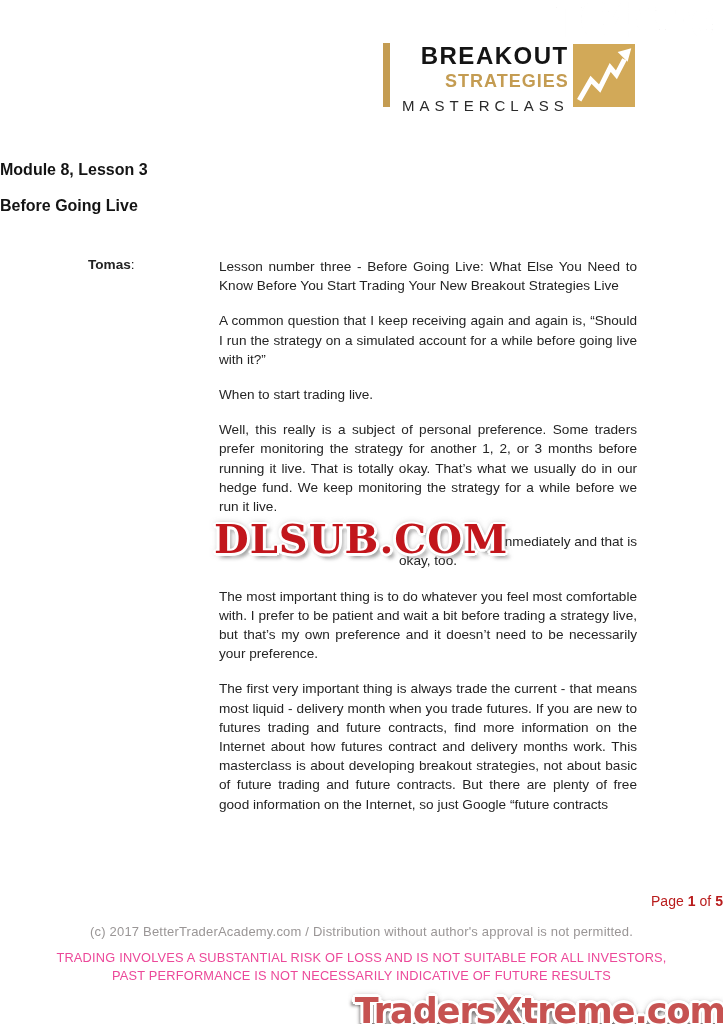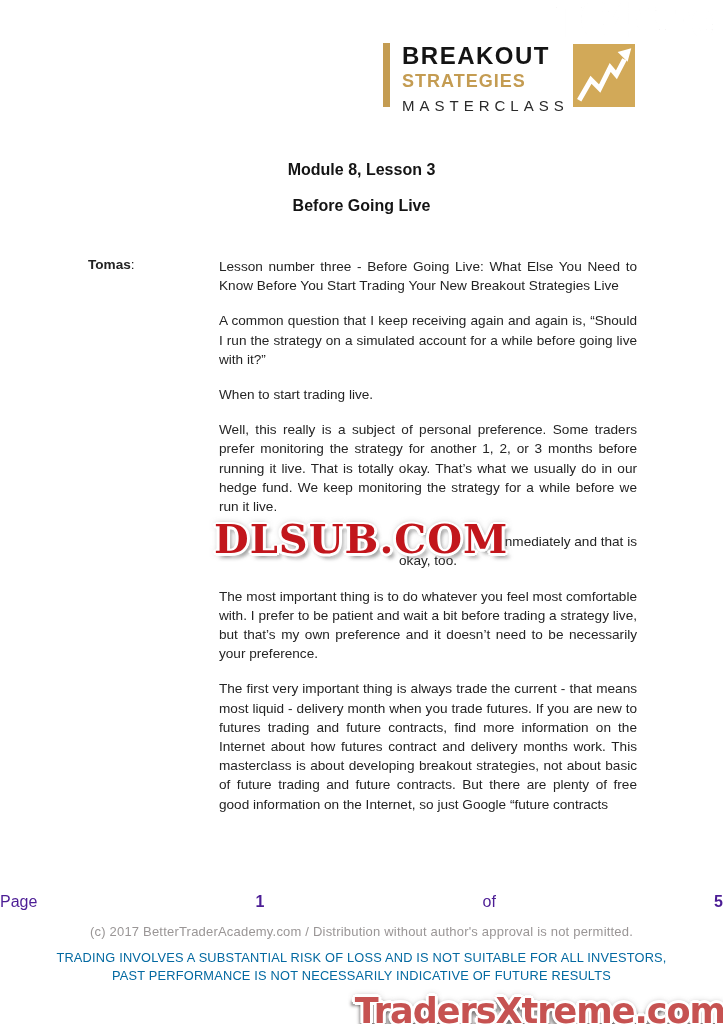--- a/index.html
+++ b/index.html
@@ -22,32 +22,32 @@
     transform: scaleX(0.84); transform-origin: right top;
     background: linear-gradient(180deg, #443b3d 0%, #4b4143 55%, #6f3330 80%, #94392e 100%);
     -webkit-background-clip: text; background-clip: text; color: transparent;
     text-shadow: -1px 0 0 #fff, 1px 0 0 #fff, 0 1px 0 #fff, 0 -1px 0 #fff;
     z-index: 30;
   }
 
   
   .logo { position: absolute; top: 43px; left: 383px; display: flex; z-index: 10; }
   .logo-bar { width: 7px; height: 64px; background: #c49c52; margin-right: 12px; }
-  .logo-text { display: flex; flex-direction: column; }
+  .logo-text { display: flex; flex-direction: column; text-align: right; }
   .logo-l1 { font-size: 24px; font-weight: bold; color: #141414; letter-spacing: 1.5px; line-height: 25px; }
   .logo-l2 { font-size: 18px; font-weight: bold; color: #c49c52; letter-spacing: 1px; line-height: 26px; }
   .logo-l3 { font-size: 15px; color: #2a2a2a; letter-spacing: 5px; line-height: 15px; margin-top: 4px; }
   .logo-square {
     position: absolute; left: 190px; top: 1px;
     width: 62px; height: 63px; background: #d2a958;
   }
   .logo-square svg { width: 100%; height: 100%; display: block; }
 
   
-  .doc-title { position: absolute; top: 161px; left: 0; width: 100%; text-align: center; }
+  .doc-title { position: absolute; top: 161px; left: 0; width: 100%; text-align: left; }
   .doc-title .t1, .doc-title .t2 { font-size: 16px; font-weight: bold; color: #141414; }
   .doc-title .t2 { margin-top: 18px; }
 
   
   .transcript { position: absolute; top: 257px; left: 88px; width: 551px; }
   .speaker { position: absolute; left: 0; top: 0; font-size: 13.6px; color: #222; }
   .speaker b { font-weight: bold; }
   .paras { margin-left: 131px; width: 418px; font-size: 13.6px; line-height: 19.2px; }
   .paras p { text-align: justify; margin: 0 0 16px 0; color: #242424; }
   .paras p:last-child { margin-bottom: 0; }
@@ -64,26 +64,26 @@
     transform: scaleY(0.96);
     text-shadow:
       -2px -2px 0 #fff, 2px -2px 0 #fff, -2px 2px 0 #fff, 2px 2px 0 #fff,
       -3px 0 0 #fff, 3px 0 0 #fff, 0 -3px 0 #fff, 0 3px 0 #fff,
       0 0 7px rgba(110,110,110,.75), 4px 5px 4px rgba(110,110,110,.6);
     z-index: 20; white-space: nowrap;
   }
 
   
   .page-num { position: absolute; top: 893px; left: 0; width: 100%;
-    display: flex; justify-content: space-between; gap: 4px; font-size: 16px; color: #4c1d95; }
+    display: flex; justify-content: flex-end; gap: 4px; font-size: 14px; color: #b91c1c; }
   .page-num b { font-weight: bold; }
   .copyright { position: absolute; top: 924px; left: 0; width: 100%;
     text-align: center; font-size: 13px; color: #9a9696; letter-spacing: .2px; }
   .disclaimer { position: absolute; top: 949px; left: 0; width: 100%;
-    text-align: center; font-size: 12.8px; line-height: 18px; color: #0369a1; letter-spacing: .2px; }
+    text-align: center; font-size: 12.8px; line-height: 18px; color: #ec4899; letter-spacing: .2px; }
 
   .wm-bottom {
     position: absolute; right: -2px; bottom: -7px;
     font-family: "DejaVu Sans", sans-serif;
     font-weight: bold; font-size: 35px; letter-spacing: -1px;
     color: #c65251;
     text-shadow:
       -2px -2px 0 #fff, 2px -2px 0 #fff, -2px 2px 0 #fff, 2px 2px 0 #fff,
       -3px 0 0 #fff, 3px 0 0 #fff, 0 -3px 0 #fff, 0 3px 0 #fff,
       0 0 6px rgba(75,70,70,.8), -4px 4px 3px rgba(75,70,70,.55), 4px 4px 3px rgba(75,70,70,.55);

